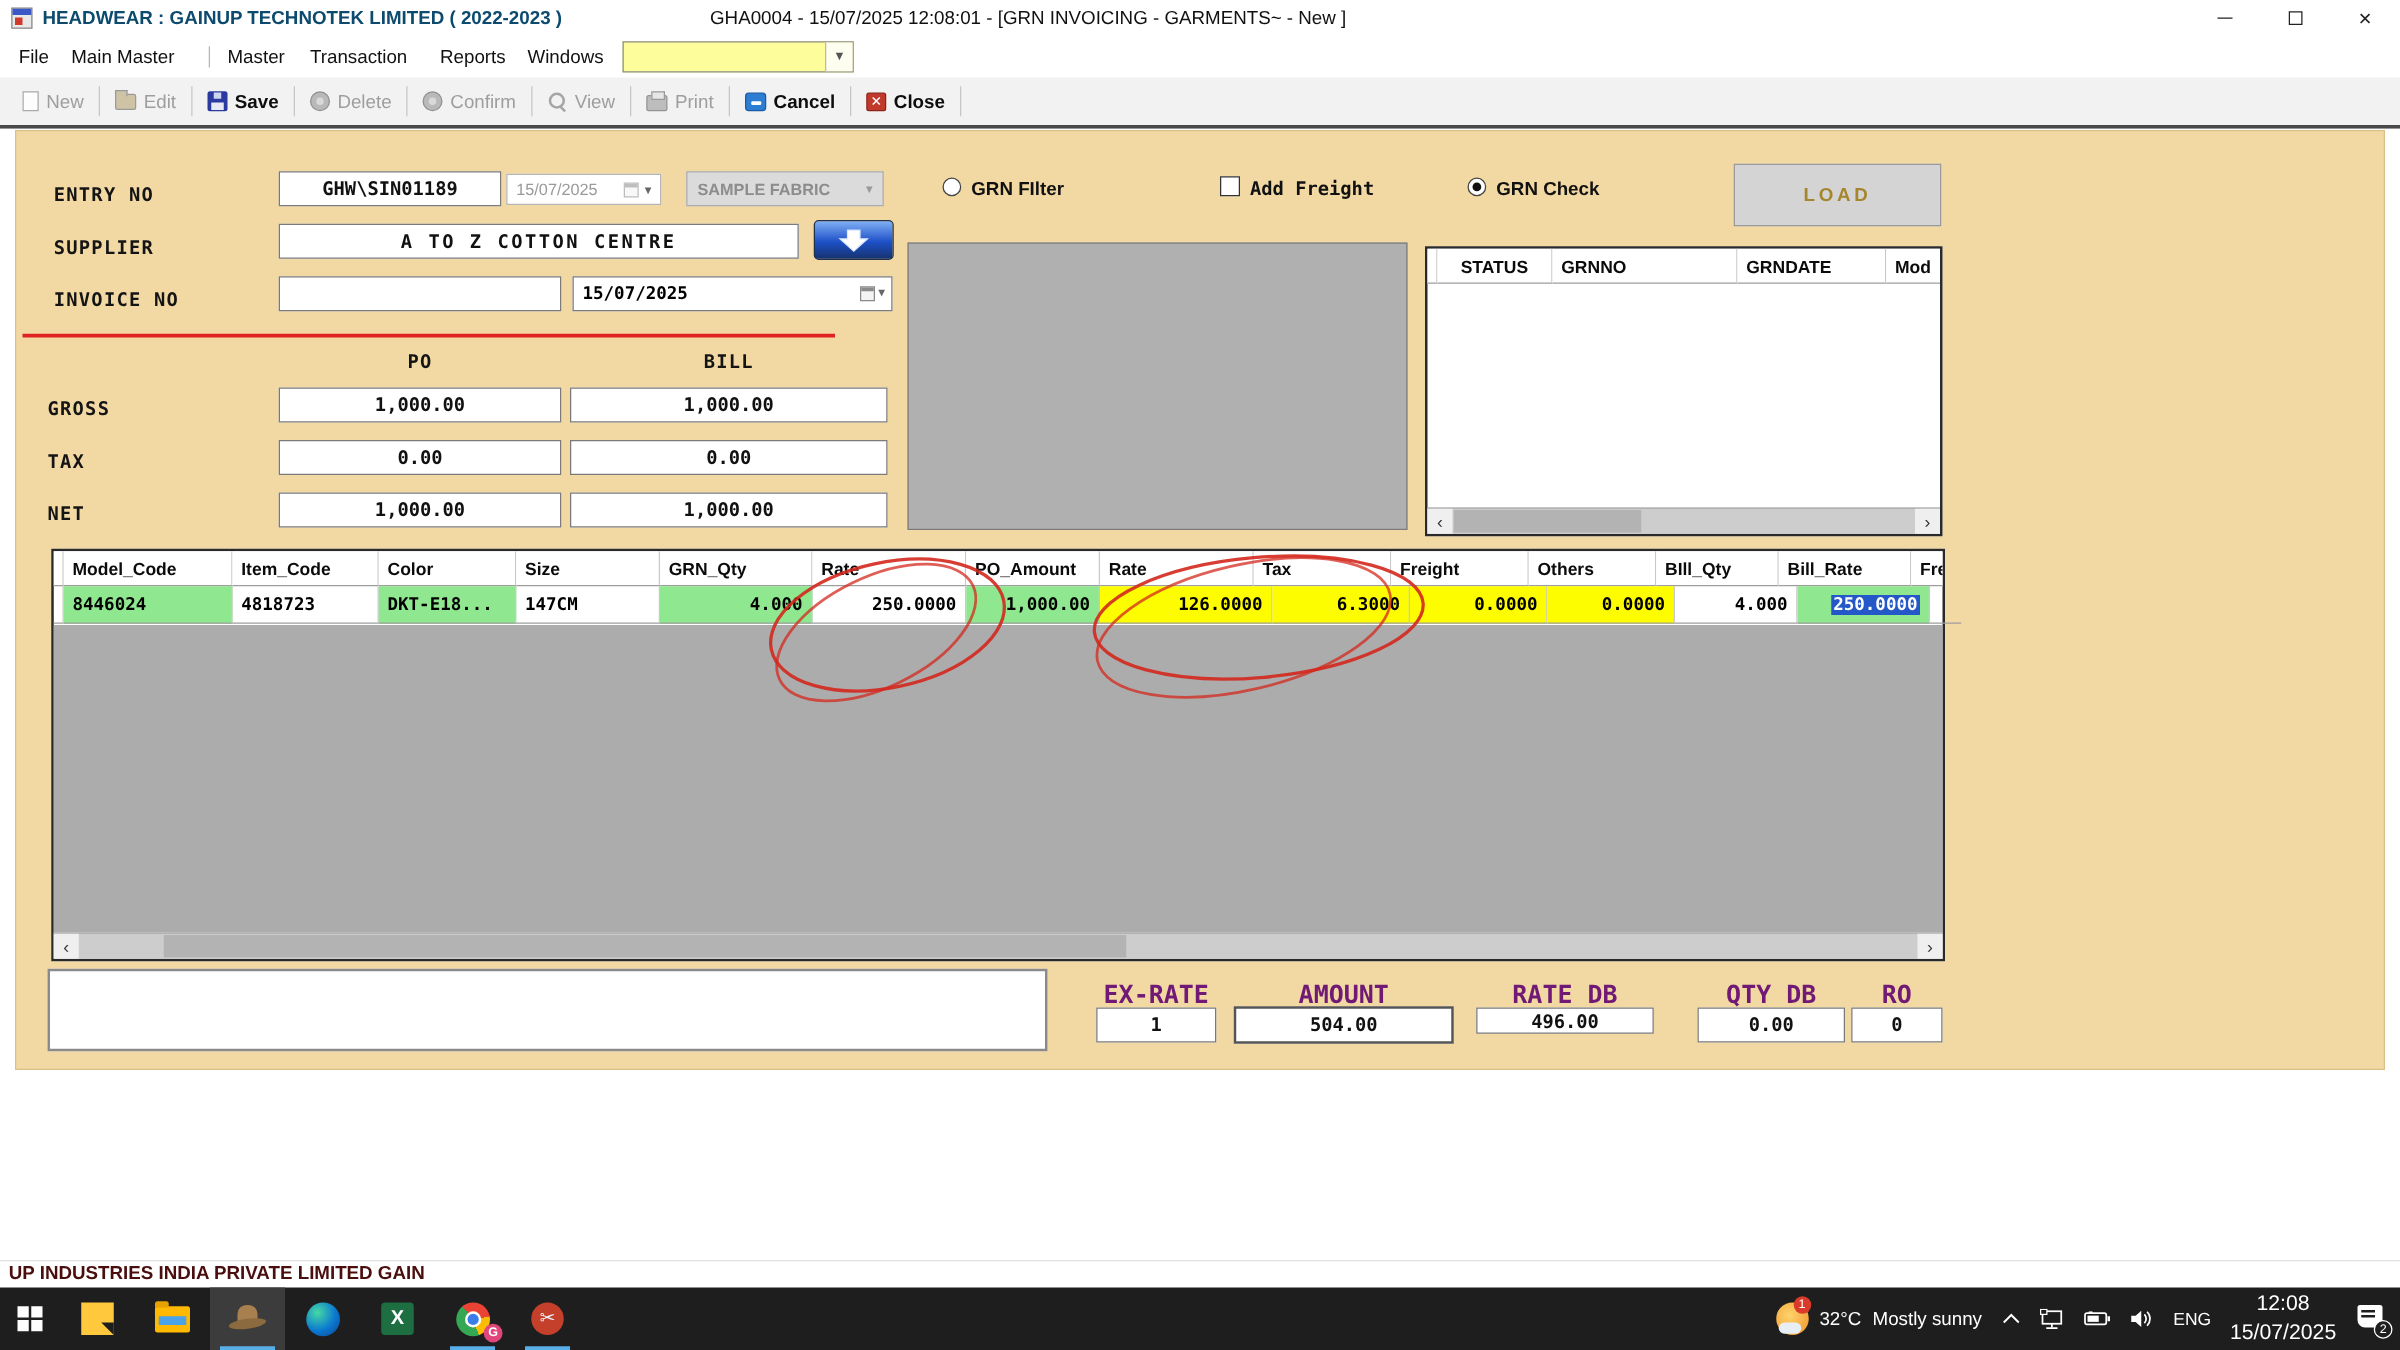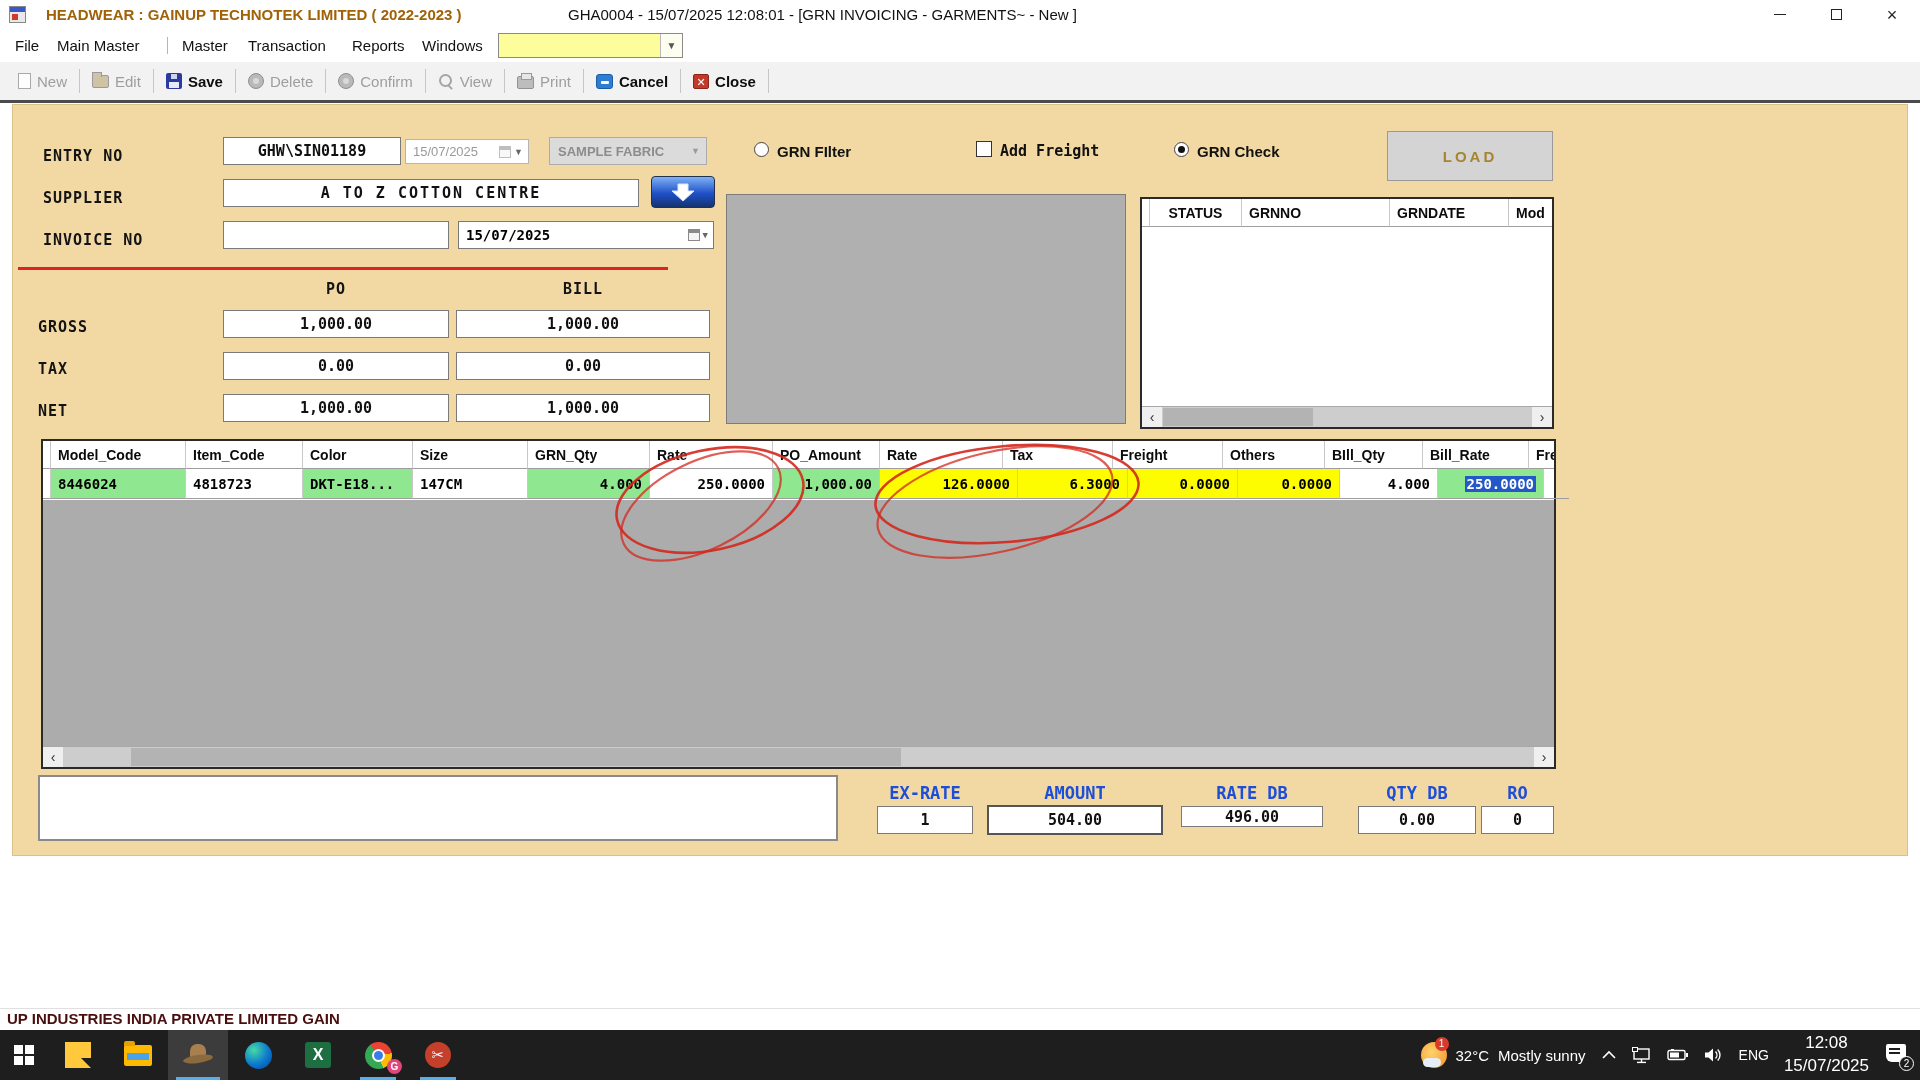--- a/index.html
+++ b/index.html
@@ -8,21 +8,21 @@
   #screen { position:relative; width:1920px; height:1080px; background:#fff; }
   .mono { font-family:"DejaVu Sans Mono","Liberation Mono",monospace; font-weight:bold; }
   .sans { font-family:"Liberation Sans","DejaVu Sans",sans-serif; }
   .abs { position:absolute; }
 
   
   .titlebar { position:absolute; left:0; top:0; width:1920px; height:29px; background:#fff; }
   .app-icon { position:absolute; left:9px; top:6px; width:17px; height:17px; background:#e8e8e8; border:1px solid #888; }
   .app-icon::before { content:""; position:absolute; left:0; top:0; right:0; height:5px; background:#3a57c8; }
   .app-icon::after { content:""; position:absolute; left:2px; bottom:2px; width:6px; height:6px; background:#d03a2a; }
-  .app-title { position:absolute; left:34px; top:0; height:29px; line-height:29px; font-size:15px; font-weight:700; color:#a16207;margin-left:12px; }
+  .app-title { position:absolute; left:34px; top:0; height:29px; line-height:29px; font-size:15px; font-weight:700; color:#0c4a6e; }
   .doc-title { position:absolute; left:568px; top:0; height:29px; line-height:29px; font-size:15px; color:#111; }
   .winbtns { position:absolute; right:0; top:0; height:29px; display:flex; }
   .winbtn { width:56px; height:29px; display:flex; align-items:center; justify-content:center; color:#222; }
   .glyph-min { width:12px; height:1px; background:#222; }
   .glyph-max { width:11px; height:11px; border:1px solid #222; }
   .glyph-close { font-size:18px; line-height:1; }
 
   
   .menubar { position:absolute; left:0; top:29px; width:1920px; height:33px; background:#fff; }
   .menu-item { position:absolute; top:0; height:33px; line-height:33px; font-size:15px; color:#111; }
@@ -88,21 +88,21 @@
   .grid-empty { background:#acacac; }
   .hscroll { position:absolute; left:0; right:0; bottom:0; height:21px; background:#cdcdcd; border-top:1px solid #a8a8a8; }
   .hs-btn { position:absolute; top:0; bottom:0; width:20px; background:#efefef; color:#333; font-size:14px; text-align:center; line-height:20px; }
   .hs-thumb { position:absolute; top:1px; bottom:1px; background:#b3b3b3; }
   .sel-text { background:#2458c8; color:#fff; padding:0 2px; }
   .status-cell-box { width:14px; height:14px; background:#fff; border:1px solid #555; margin:0 auto; text-align:center; line-height:13px; font-size:11px; color:#111; }
   .status-cell-box::after { content:"✓"; }
 
   
   .notebox { position:absolute; background:#fff; border:2px solid #8a8a8a; }
-  .f-label { position:absolute; font-size:17px; color:#1d4ed8; text-align:center; }
+  .f-label { position:absolute; font-size:20px; color:#701a75; text-align:center; }
 
   
   .statusbar { position:absolute; left:0; top:1008px; width:1920px; height:22px; background:#fff; border-top:1px solid #e0e0e0; }
   .statusbar span { position:absolute; left:7px; top:1px; font-size:15px; font-weight:700; color:#4a0e0e; }
 
   
   .taskbar { position:absolute; left:0; top:1030px; width:1920px; height:50px; background:#1e1e1e; display:flex; align-items:center; }
   .tb-start { width:48px; height:50px; display:flex; align-items:center; justify-content:center; }
   .win-logo { display:grid; grid-template-columns:9px 9px; grid-template-rows:9px 9px; gap:2px; }
   .win-logo i { background:#fdfdfd; }

